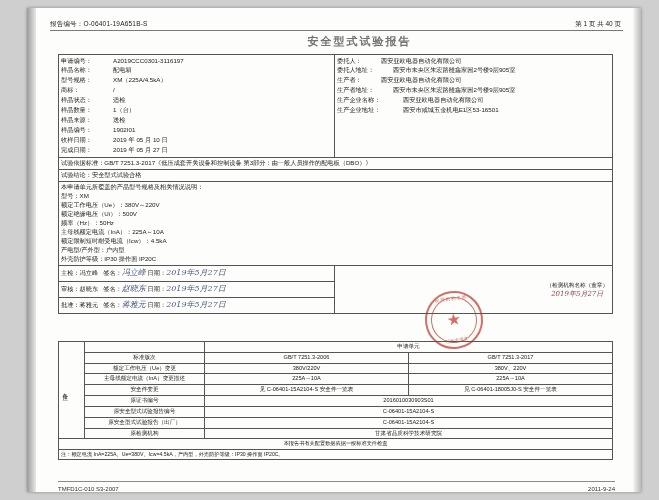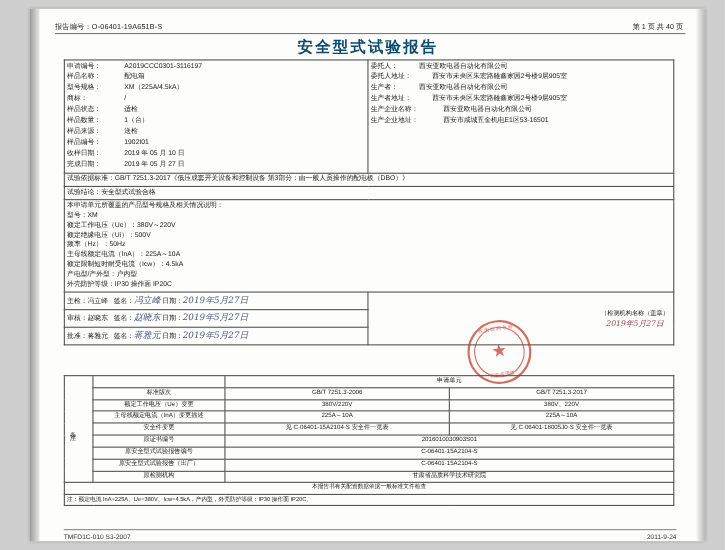--- a/index.html
+++ b/index.html
@@ -31,22 +31,23 @@
   .topline{
     position:absolute;top:12px;left:14px;right:10px;
     font-size:6.5px;color:#222;
   }
   .topline .rep{position:absolute;left:0;top:0;letter-spacing:.2px;}
   .topline .pg{position:absolute;right:2px;top:0;}
   .rule{position:absolute;left:0;right:0;top:10px;border-top:1px solid #7a7a7a;}
 
   .title{
     position:absolute;top:26px;left:0;width:100%;
-    text-align:center;font-size:14px;font-weight:bold;letter-spacing:2px;color:#0c4a6e;
+    text-align:center;font-size:11px;font-weight:bold;letter-spacing:2px;color:#737373;
     font-family:"DejaVu Sans",sans-serif;
+    padding-left:25px;
   }
 
   
   table.main{
     position:absolute;left:22px;top:46px;width:554px;
     border-collapse:collapse;
     font-size:6.2px;color:#1b1b1b;
     table-layout:fixed;
   }
   table.main td{

